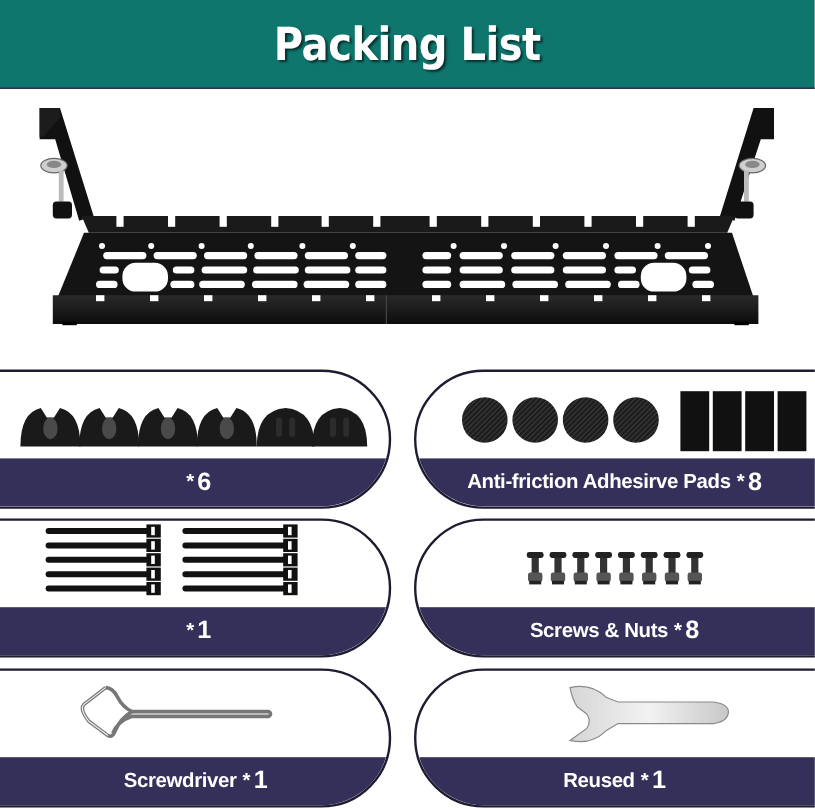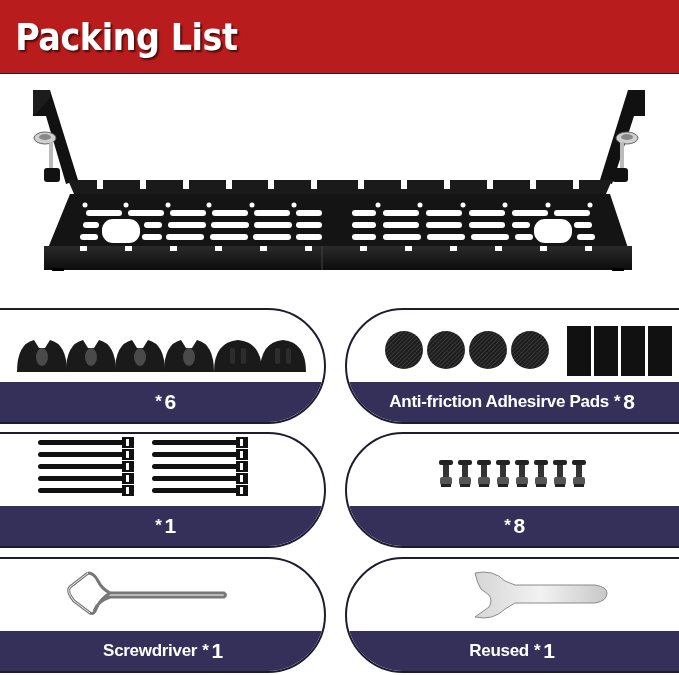--- a/index.html
+++ b/index.html
@@ -1,22 +1,22 @@
 <!DOCTYPE html>
 <html><head>
 <meta charset="utf-8">
 <style>
   * { box-sizing: border-box; margin: 0; padding: 0; }
   html, body { width: 679px; height: 675px; background: #ffffff; overflow: hidden; }
   body { position: relative; font-family: "Liberation Sans", "DejaVu Sans", sans-serif; }
 
   .header {
     position: absolute; left: 0; top: 0; width: 679px; height: 74px;
-    background: #b91c1c; border-bottom: 1px solid #22203a;
-    display: flex; align-items: center; justify-content: flex-start;
+    background: #0f766e; border-bottom: 1px solid #22203a;
+    display: flex; align-items: center; justify-content: center;
   }
   .header h1 {
     color: #ffffff; font-size: 38px; font-weight: 700; letter-spacing: -0.5px;
     text-shadow: 2px 2px 2px rgba(0,0,0,0.6);
     font-family: "DejaVu Sans", sans-serif;
     transform: scaleX(0.88);
   }
 
   .tray { position: absolute; left: 0; top: 76px; width: 679px; height: 220px; }
 
@@ -325,20 +325,21 @@
         <g transform="translate(232,0)">
             <rect x="-7" y="26" width="14" height="5" rx="2" fill="#222"></rect>
             <rect x="-3" y="31" width="6" height="18" fill="#333"></rect>
             <rect x="-6" y="43" width="12" height="8" rx="2" fill="#555"></rect>
             <rect x="-5" y="50" width="10" height="3" fill="#222"></rect>
           </g>
       </g>
     </svg>
   </div>
   <div class="label">
+    <span>Screws &amp; Nuts</span>
     <span class="star">*</span>
     <span class="qty">8</span>
   </div>
 </div>
 
 <div class="card left" style="top:557px;">
   <div class="visual">
     <svg width="386" height="76" viewBox="0 0 386 76">
       <path d="M146,14 L128,28 Q124,32 132,42 L148,54 Q152,56 154,50 Q158,40 168,34 L282,34 Q285,36 282,38 L168,38 Q156,42 152,52" fill="none" stroke="#777" stroke-width="3" stroke-linejoin="round"></path>
       <path d="M146,14 Q152,14 156,22 Q160,30 168,34" fill="none" stroke="#777" stroke-width="3"></path>

